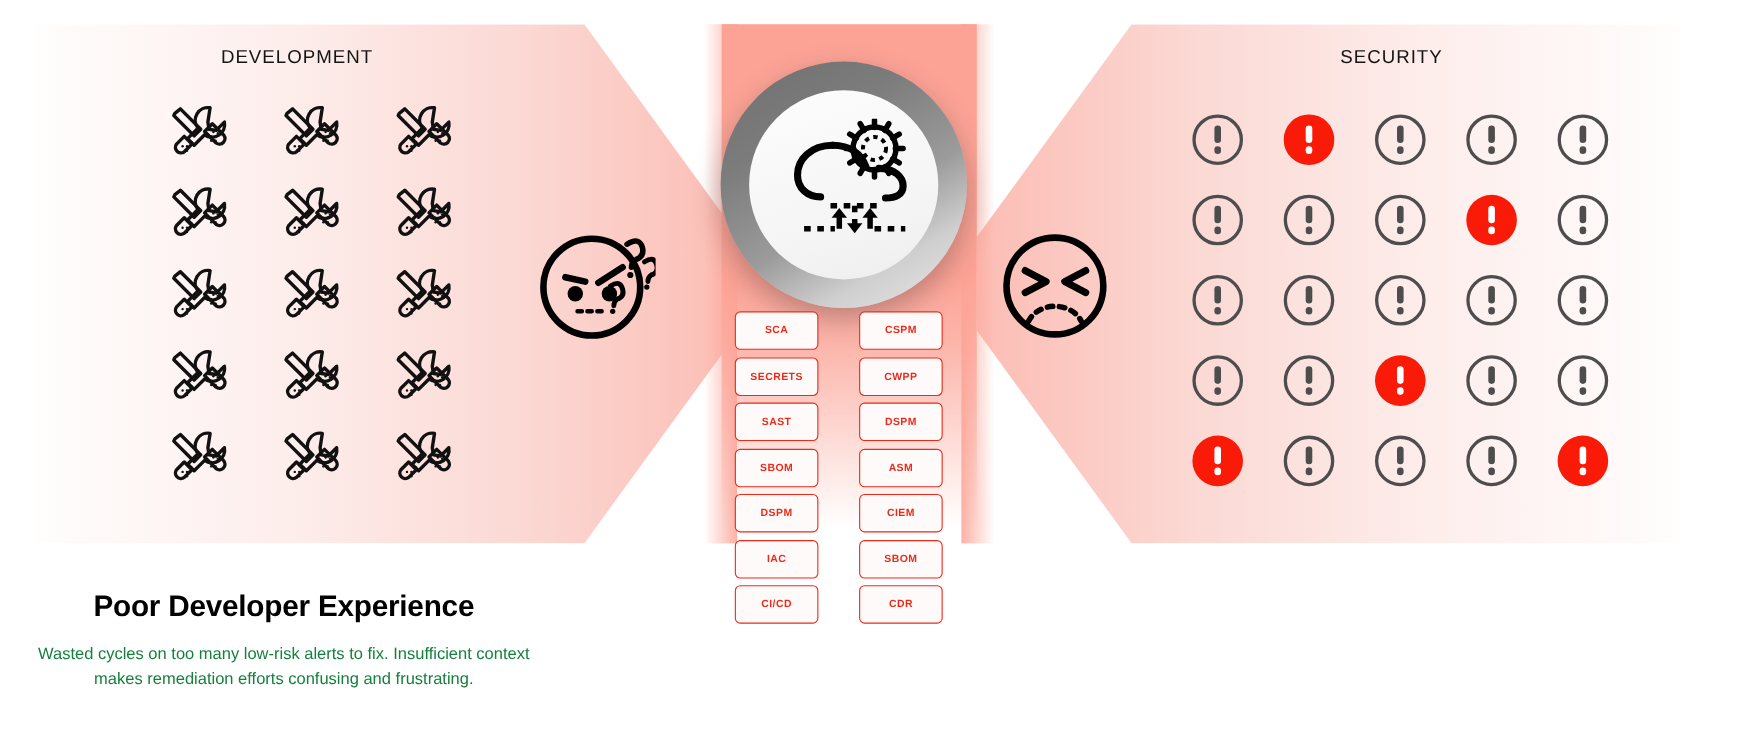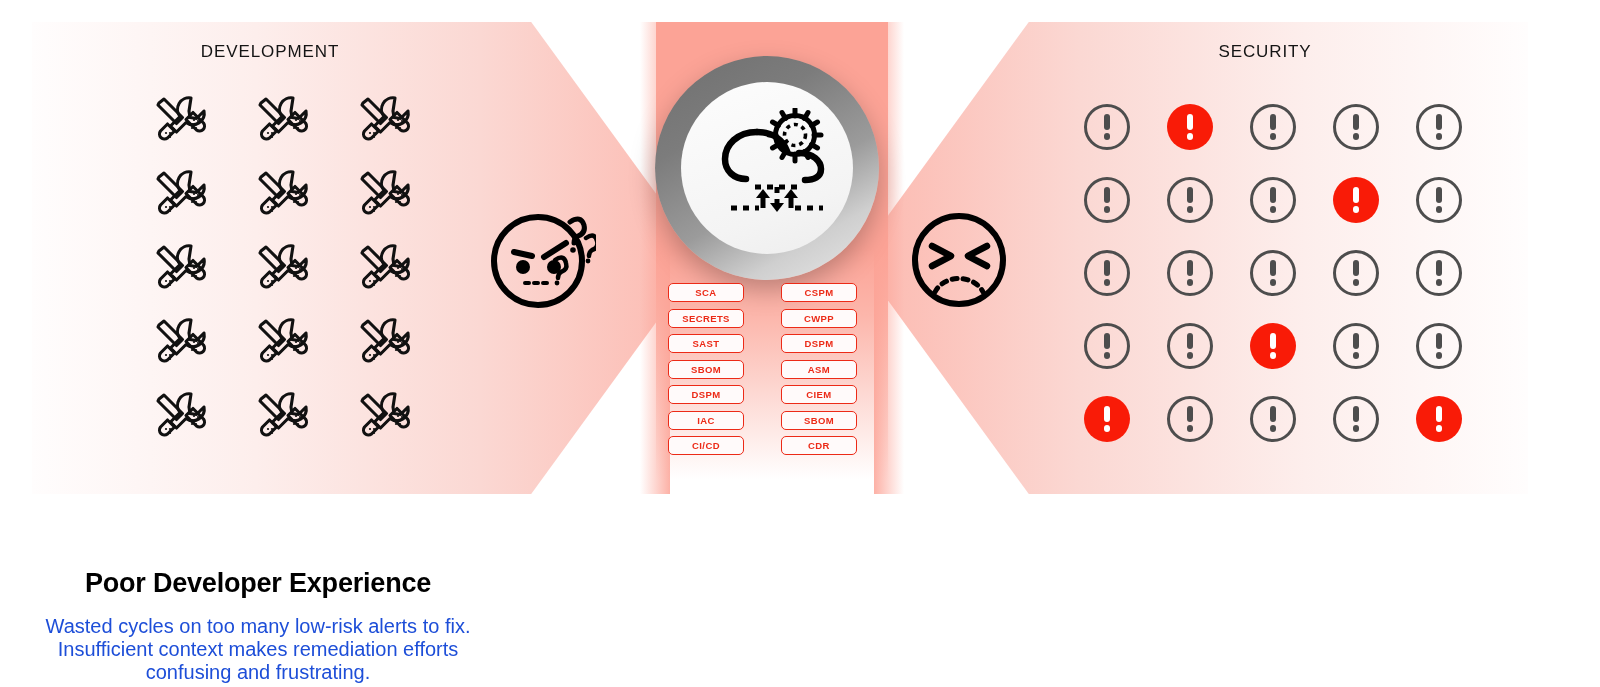--- a/index.html
+++ b/index.html
@@ -96,34 +96,34 @@
     width:172px;height:172px;border-radius:50%;
     background:linear-gradient(160deg,#fdfdfd 0%,#f4f4f4 70%,#ededed 100%);
     display:flex;align-items:center;justify-content:center;
   }
 
   
   .tags{position:absolute;top:283px;display:flex;flex-direction:column;gap:6.5px;}
   .tags-left{left:668px;}
   .tags-right{left:781px;}
   .tag{
-    width:76px;height:19px;box-sizing:border-box;
+    width:76px;height:35px;box-sizing:border-box;
     border:1.8px solid #ec2a17;border-radius:5px;
     background:#fffafa;
     color:#ec2a17;font-size:9.5px;font-weight:bold;letter-spacing:.4px;
     display:flex;align-items:center;justify-content:center;
     font-family:"Liberation Sans",sans-serif;
   }
 
   
   .caption{position:absolute;text-align:center;}
   .cap-left{left:28px;top:536px;width:460px;}
   .cap-right{left:1035px;top:536px;width:455px;}
-  .cap-title{font-size:27px;font-weight:bold;color:#000;letter-spacing:-.2px;margin-top:32px;}
-  .cap-body{margin-top:16px;font-size:20px;line-height:23px;color:#1d4ed8;}
+  .cap-title{font-size:27px;font-weight:bold;color:#000;letter-spacing:-.2px;}
+  .cap-body{margin-top:16px;font-size:15px;line-height:23px;color:#15803d;}
 </style>
 </head>
 <body>
 
 <div class="stage">
 
   <div class="panel panel-left"></div>
   <div class="panel panel-right"></div>
   <div class="neck"></div>
   <div class="neck-fadeL"></div>

